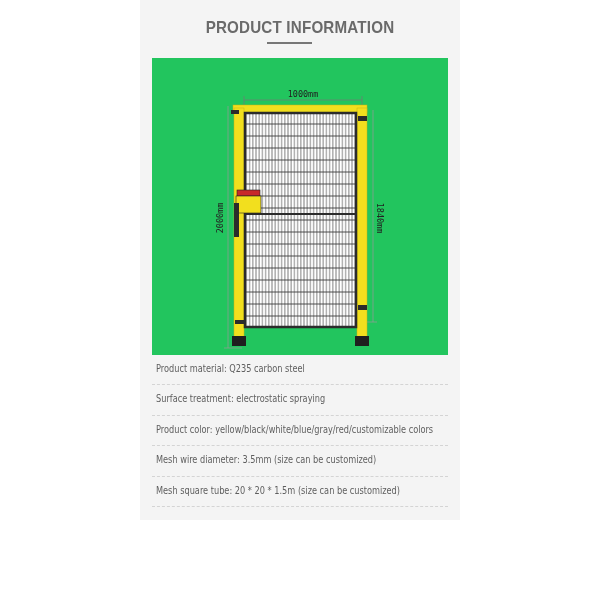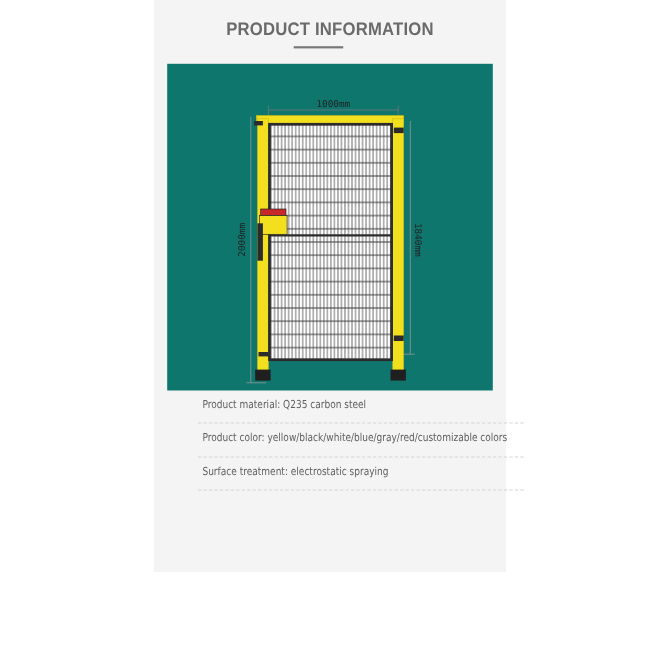--- a/index.html
+++ b/index.html
@@ -3,22 +3,22 @@
 <meta charset="utf-8">
 <style>
   html, body { margin:0; padding:0; }
   body { width:600px; height:600px; background:#ffffff; position:relative; overflow:hidden;
          font-family:"DejaVu Sans Condensed","DejaVu Sans","Liberation Sans",sans-serif; }
   .column { position:absolute; left:140px; top:0; width:320px; height:520px; background:#f4f4f4; }
   .title { position:absolute; left:0; top:18px; width:320px; text-align:center;
            font-family:"Liberation Sans",sans-serif; font-weight:bold; font-size:16.5px;
            color:#6a6a6a; letter-spacing:0.2px; transform:scaleX(0.92); }
   .title-underline { position:absolute; left:127px; top:42px; width:45px; height:1.5px; background:#777; }
-  .image-box { position:absolute; left:12px; top:58px; width:296px; height:297px; background:#0f766e; }
-  .specs { position:absolute; left:12px; top:355px; width:296px;margin-left:28px; }
+  .image-box { position:absolute; left:12px; top:58px; width:296px; height:297px; background:#22c55e; }
+  .specs { position:absolute; left:12px; top:355px; width:296px; }
   .spec-row { height:30.4px; position:relative; border-bottom:1px dashed #d4d4d4; box-sizing:border-box; }
   .spec-row span { position:absolute; left:4px; top:8px; font-size:10px; color:#5e5e5e;
                    font-family:"DejaVu Sans","Liberation Sans",sans-serif;
                    transform:scaleX(0.82); transform-origin:left center; white-space:nowrap; }
   svg text { font-family:"DejaVu Sans Mono","Liberation Mono",monospace; }
 </style>
 </head>
 <body>
 
 <div class="column">
@@ -73,19 +73,25 @@
       <rect x="80" y="278" width="14" height="10" fill="#1f1f1f"></rect>
       <rect x="203" y="278" width="14" height="10" fill="#1f1f1f"></rect>
     </svg>
   </div>
 
   <div class="specs">
     <div class="spec-row">
         <span>Product material: Q235 carbon steel</span>
       </div>
     <div class="spec-row">
+        <span>Surface treatment: electrostatic spraying</span>
+      </div>
+    <div class="spec-row">
         <span>Product color: yellow/black/white/blue/gray/red/customizable colors</span>
       </div>
     <div class="spec-row">
-        <span>Surface treatment: electrostatic spraying</span>
+        <span>Mesh wire diameter: 3.5mm (size can be customized)</span>
+      </div>
+    <div class="spec-row">
+        <span>Mesh square tube: 20 * 20 * 1.5m (size can be customized)</span>
       </div>
   </div>
 </div>
 
 </body></html>

